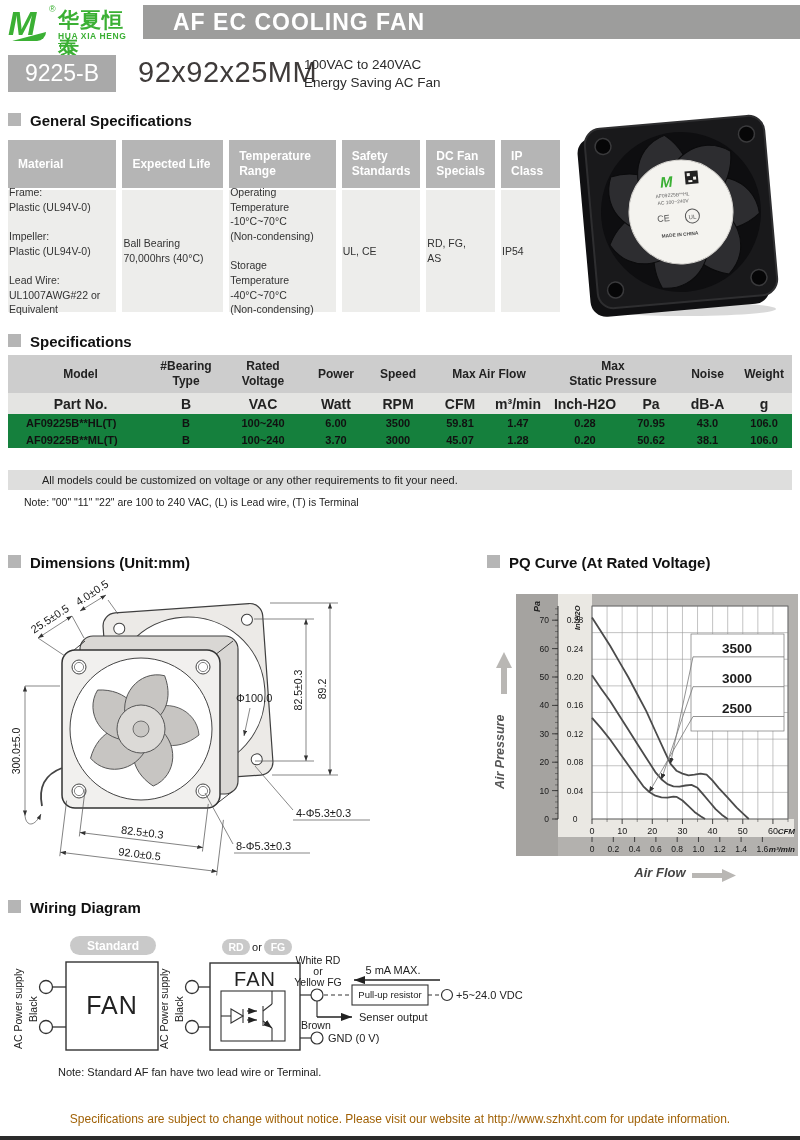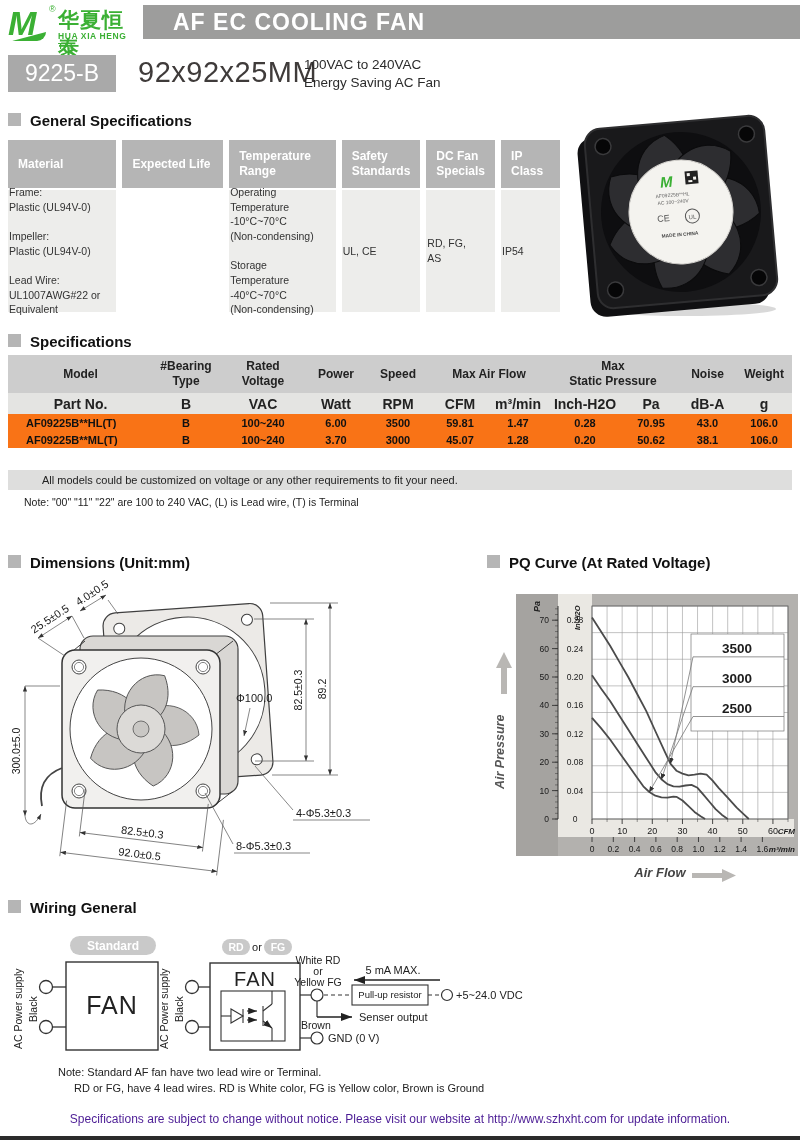--- a/index.html
+++ b/index.html
@@ -32,30 +32,30 @@
   .g-h{background:var(--thGray);color:#fff;font-size:12px;font-weight:bold;height:48px;
        display:flex;align-items:center;padding:0 10px;box-sizing:border-box;line-height:1.25;}
   .g-b{background:var(--tbGray);color:#333;font-size:10.5px;line-height:1.4;height:122px;
        display:flex;flex-direction:column;justify-content:center;padding:6px 1px;box-sizing:border-box;}
 
   
   #spec-table{position:absolute;left:8px;top:355px;width:784px;border-collapse:collapse;table-layout:fixed;}
   #spec-table th,#spec-table td{padding:0;font-weight:normal;}
   #spec-table .gh{background:var(--shGray);font-size:12px;font-weight:bold;color:#222;height:38px;text-align:center;line-height:1.25;}
   #spec-table .sh{background:var(--ssGray);font-size:14px;font-weight:bold;color:#222;height:21px;text-align:center;}
-  #spec-table .d{font-size:11px;font-weight:bold;color:#111;height:17px;text-align:center;background:#f97316;}
+  #spec-table .d{font-size:11px;font-weight:bold;color:#111;height:17px;text-align:center;background:#15803d;}
   #spec-table .d.left{text-align:left;padding-left:18px;}
   .customize{position:absolute;left:8px;top:470px;width:784px;height:20px;background:var(--noteBand);
              font-size:11px;color:#222;line-height:20px;padding-left:34px;box-sizing:border-box;}
   .footnote{position:absolute;left:24px;top:496px;font-size:10.5px;color:#222;}
 
   
   .wnote1{position:absolute;left:58px;top:1066px;font-size:11px;color:#222;}
   .wnote2{position:absolute;left:74px;top:1082px;font-size:11px;color:#222;}
-  .footer{position:absolute;left:0;top:1112px;width:100%;text-align:center;font-size:12px;color:#4c1d95;}
+  .footer{position:absolute;left:0;top:1112px;width:100%;text-align:center;font-size:12px;color:#a16207;}
   .botbar{position:absolute;left:0;top:1136px;width:100%;height:4px;background:#2b2b2b;}
 
   svg text{font-family:"Liberation Sans","DejaVu Sans",sans-serif;}
 </style>
 </head>
 <body>
 
 <div id="page">
 
   <div class="logo">
@@ -84,32 +84,35 @@
   <div class="sect" style="left:8px;top:554px;position:absolute;">
     <div class="sq"></div>
     <div class="t">Dimensions (Unit:mm)</div>
   </div>
   <div class="sect" style="left:487px;top:554px;position:absolute;">
     <div class="sq"></div>
     <div class="t">PQ Curve (At Rated Voltage)</div>
   </div>
   <div class="sect" style="left:8px;top:899px;position:absolute;">
     <div class="sq"></div>
-    <div class="t">Wiring General</div>
+    <div class="t">Wiring Diagram</div>
   </div>
 
   <div id="general-table">
       <div class="g-col" style="width: 114px;">
         <div class="g-h">Material</div>
         <div class="g-b">
           <div>Frame:<br>Plastic (UL94V-0)<br><br>Impeller:<br>Plastic (UL94V-0)<br><br>Lead Wire:<br>UL1007AWG#22 or<br>Equivalent</div>
         </div>
       </div>
       <div class="g-col" style="width: 106px;">
         <div class="g-h">Expected Life</div>
+        <div class="g-b">
+          <div>Ball Bearing<br>70,000hrs (40°C)</div>
+        </div>
       </div>
       <div class="g-col" style="width: 112px;">
         <div class="g-h">Temperature<br>Range</div>
         <div class="g-b">
           <div>Operating<br>Temperature<br>-10°C~70°C<br>(Non-condensing)<br><br>Storage<br>Temperature<br>-40°C~70°C<br>(Non-condensing)</div>
         </div>
       </div>
       <div class="g-col" style="width: 80px;">
         <div class="g-h">Safety<br>Standards</div>
         <div class="g-b">
@@ -552,17 +555,16 @@
       <line x1="317" y1="92" x2="352" y2="92" stroke="#222" stroke-width="1.4" marker-end="url(#wa)"></line>
       <text x="359" y="96" font-size="11" fill="#222">Senser output</text>
       <text x="301" y="104" font-size="10.5" fill="#222">Brown</text>
       <line x1="300" y1="113" x2="311" y2="113" stroke="#333" stroke-width="1.2"></line>
       <circle cx="317" cy="113" r="6" fill="#fff" stroke="#333" stroke-width="1.2"></circle>
       <text x="328" y="117" font-size="11" fill="#222">GND (0 V)</text>
     </g>
   </svg>
 
   <div class="wnote1">Note: Standard AF fan have two lead wire or Terminal.</div>
-  <div class="wnote2">RD or FG, have 4 lead wires. RD is White color, FG is Yellow color, Brown is Ground</div>
 
   <div class="footer">Specifications are subject to change without notice. Please visit our website at http://www.szhxht.com for update information.</div>
   <div class="botbar"></div>
 </div>
 
 </body></html>

